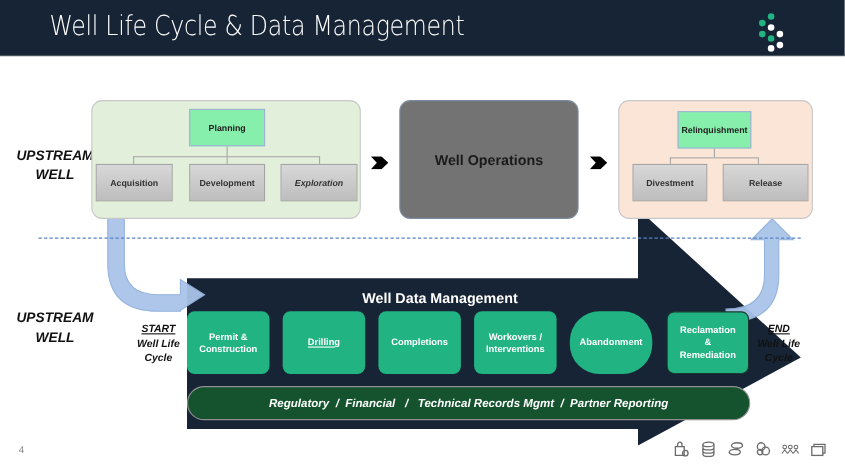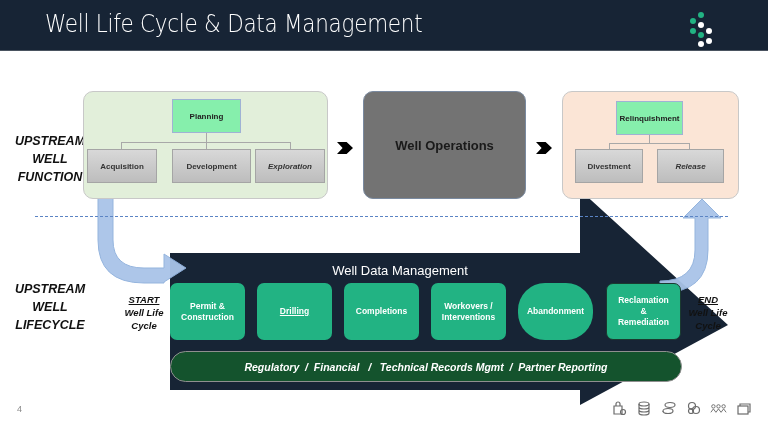--- a/index.html
+++ b/index.html
@@ -19,21 +19,21 @@
   .conn { position: absolute; background: #a8a8a8; }
 
   .ops { position: absolute; left: 363px; top: 91px; width: 163px; height: 108px; background: #737373; border: 1px solid #7a8aa0; border-radius: 10px; display: flex; align-items: center; justify-content: center; font-size: 13px; font-weight: bold; color: #1a1a1a; }
 
   .chev { position: absolute; width: 16px; height: 12px; background: #000; clip-path: polygon(0 0, 60% 0, 100% 50%, 60% 100%, 0 100%, 35% 50%); }
 
   .dashline { position: absolute; left: 35px; top: 216px; width: 693px; height: 0; border-top: 1.5px dashed #5b84c4; }
 
   svg.bg { position: absolute; left: 0; top: 0; }
 
-  .wdm-title { position: absolute; left: 290px; top: 263px; width: 220px; text-align: center; font-size: 13px; color: #ffffff; font-weight: normal; }
+  .wdm-title { position: absolute; left: 290px; top: 263px; width: 220px; text-align: center; font-size: 13px; color: #ffffff; font-weight: bold; }
   .stage { position: absolute; top: 283px; width: 75px; height: 57px; background: #22b383; border-radius: 7px; color: #ffffff; font-size: 8.5px; font-weight: bold; display: flex; align-items: center; justify-content: center; text-align: center; line-height: 11px; }
 
   .bar { position: absolute; left: 170px; top: 351px; width: 512px; height: 31px; background: #14532d; border-radius: 16px; border: 1px solid #8f8f8f; display: flex; align-items: center; justify-content: center; color: #ffffff; font-size: 10.5px; font-weight: bold; font-style: italic; white-space: pre; }
 
   .endpoint { position: absolute; font-size: 9.5px; font-weight: bold; font-style: italic; color: #111; text-align: center; line-height: 13px; }
   .endpoint u { display: block; font-style: italic; }
 
   .page-num { position: absolute; left: 17px; top: 404px; font-size: 9px; color: #888; }
 
   .footer-icons { position: absolute; left: 610px; top: 401px; display: flex; gap: 8px; }
@@ -63,52 +63,50 @@
   <path d="M99,198 L99,240 Q99,268 130,268 L150,268 L150,254 L172,268 L150,282 L150,283 L130,283 Q84,283 84,240 L84,198 Z" fill="#a9c4e8" stroke="#8fb0dc" stroke-width="1" opacity="0.95" transform="translate(14,0)"></path>
 
   <path d="M660,293 Q708,293 708,250 L708,218 L721,218 L702,199 L683,218 L695,218 L695,250 Q695,281 660,281 Z" fill="#a9c4e8" stroke="#8fb0dc" stroke-width="1" opacity="0.95"></path>
 </svg>
 
 <div class="dashline"></div>
 
 <div class="side-label" style="left:10px;top:132px;width:80px;">
   <div>UPSTREAM</div>
   <div>WELL</div>
-  <div>FUNCTION</div>
 </div>
 <div class="side-label" style="left:10px;top:280px;width:80px;">
   <div>UPSTREAM</div>
   <div>WELL</div>
-  <div>LIFECYCLE</div>
 </div>
 
 <div class="panel" style="left:83px;top:91px;width:245px;height:108px;background:#e2efda;"></div>
 <div class="node-blue" style="left:172px;top:99px;width:69px;height:34px;">Planning</div>
 <div class="conn" style="left:206px;top:133px;width:1px;height:9px;"></div>
 <div class="conn" style="left:121px;top:142px;width:170px;height:1px;"></div>
 <div class="conn" style="left:121px;top:142px;width:1px;height:7px;"></div>
 <div class="conn" style="left:206px;top:142px;width:1px;height:7px;"></div>
 <div class="conn" style="left:290px;top:142px;width:1px;height:7px;"></div>
 <div class="node-gray" style="left:87px;top:149px;width:70px;height:34px;">Acquisition</div>
-<div class="node-gray" style="left:172px;top:149px;width:79px;height:34px;">Development</div>
+<div class="node-gray" style="left:172px;top:149px;width:69px;height:34px;">Development</div>
 <div class="node-gray" style="left:255px;top:149px;width:70px;height:34px;font-style:italic;">Exploration</div>
 
 <div class="chev" style="left:337px;top:142px;"></div>
 <div class="chev" style="left:536px;top:142px;"></div>
 
 <div class="ops">Well Operations</div>
 
 <div class="panel" style="left:562px;top:91px;width:177px;height:108px;background:#fbe5d6;"></div>
 <div class="node-blue" style="left:616px;top:101px;width:67px;height:34px;">Relinquishment</div>
 <div class="conn" style="left:649px;top:135px;width:1px;height:8px;"></div>
 <div class="conn" style="left:609px;top:143px;width:80px;height:1px;"></div>
 <div class="conn" style="left:609px;top:143px;width:1px;height:6px;"></div>
 <div class="conn" style="left:689px;top:143px;width:1px;height:6px;"></div>
 <div class="node-gray" style="left:575px;top:149px;width:68px;height:34px;">Divestment</div>
-<div class="node-gray" style="left:657px;top:149px;width:67px;height:34px;font-style:italic;">Release</div>
+<div class="node-gray" style="left:657px;top:149px;width:78px;height:34px;">Release</div>
 
 <div class="wdm-title">Well Data Management</div>
 
 <div class="stage" style="left:170px;">
   <div>
       <div>Permit &amp;</div>
       <div>Construction</div>
     </div>
 </div>
 <div class="stage" style="left:257px;text-decoration:underline;">

